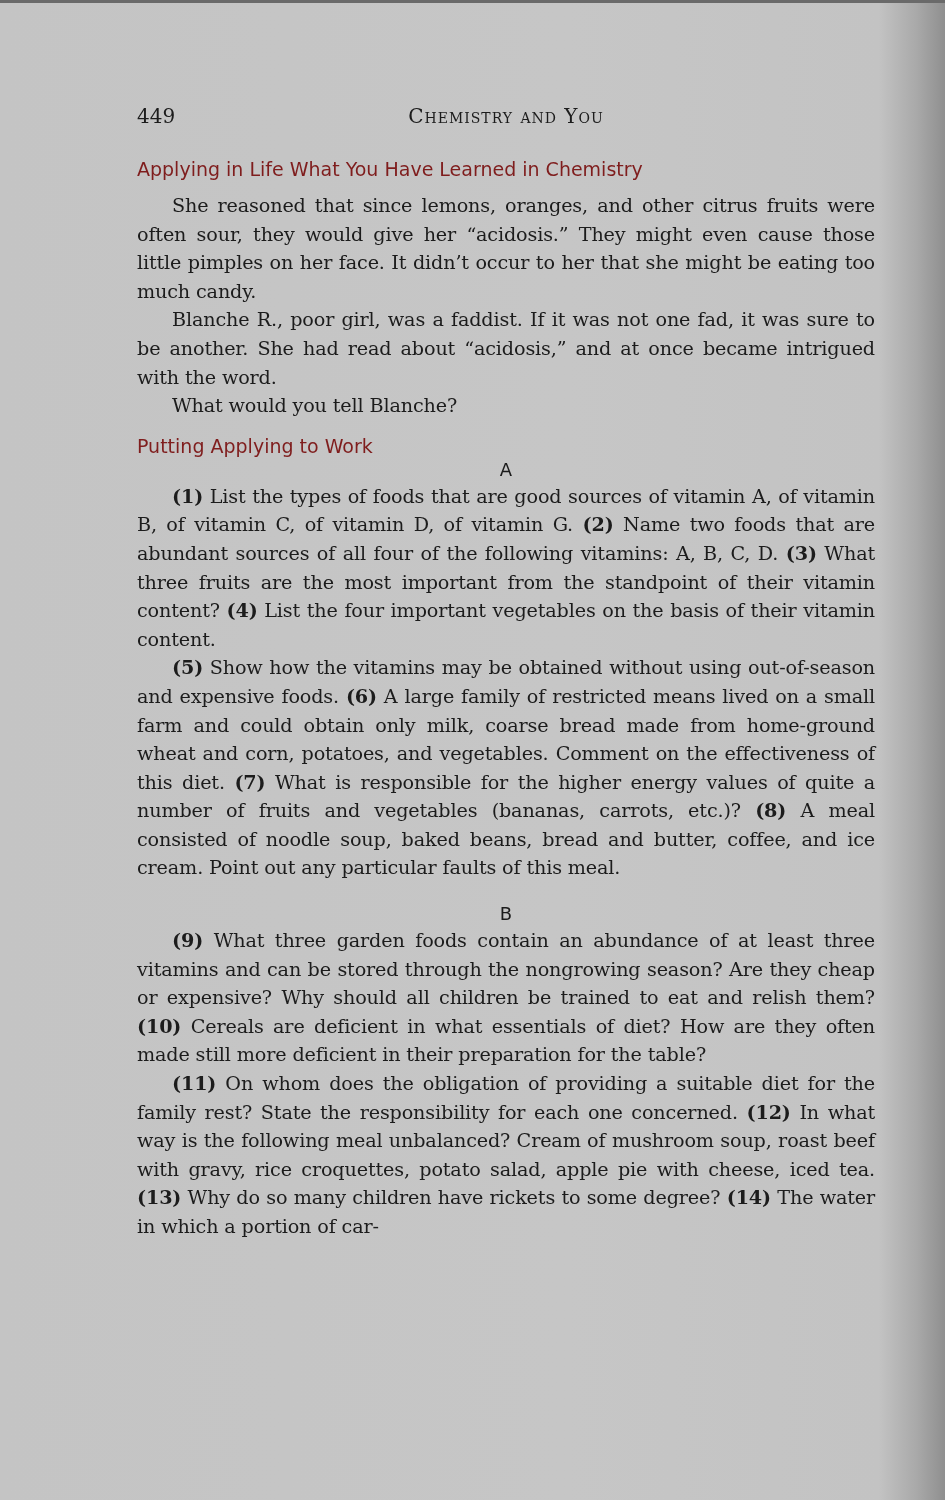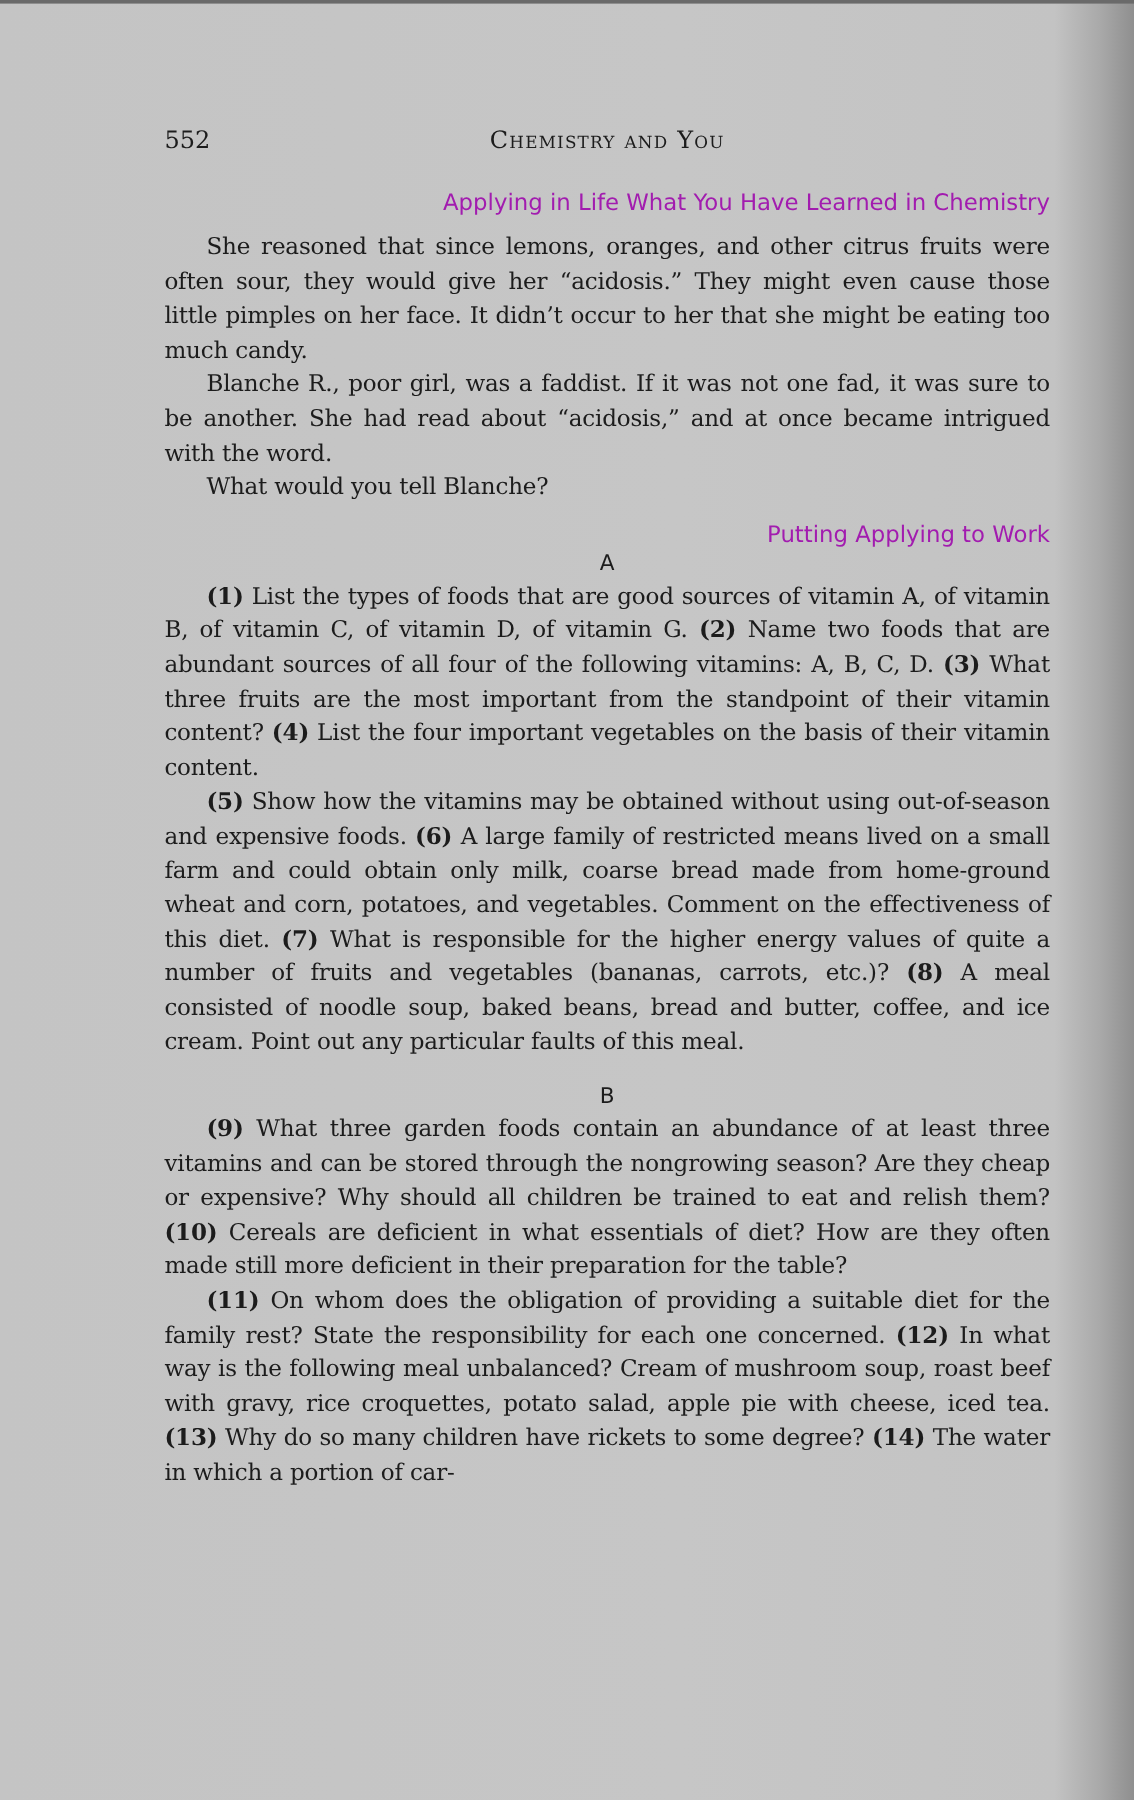--- a/index.html
+++ b/index.html
@@ -44,26 +44,26 @@
     }
     .book-title {
       position: absolute;
       left: 0; right: 0; top: 4px;
       text-align: center;
       font-variant: small-caps;
       letter-spacing: 1px;
       font-size: 20px;
     }
     .section-heading {
-      text-align: right;
+      text-align: left;
       font-family: "DejaVu Sans", "Liberation Sans", sans-serif;
       font-weight: normal;
       font-size: 19px;
       margin: 0;
-      color: #a21caf;
+      color: #7f1d1d;
     }
     .h-applying { margin-top: 22px; margin-bottom: 12px; }
     .h-putting { margin-top: 14px; margin-bottom: 0; }
     .sub-letter {
       text-align: center;
       font-family: "DejaVu Sans", "Liberation Sans", sans-serif;
       font-size: 18px;
       margin: 0;
       line-height: 26px;
     }
@@ -80,21 +80,21 @@
   </style>
 </head>
 <body>
 
 <div class="paper"></div>
 <div class="top-edge"></div>
 
 <div class="content">
 
   <div class="running-head">
-    <span class="page-number">552</span>
+    <span class="page-number">449</span>
     <span class="book-title">Chemistry and You</span>
   </div>
 
   <h2 class="section-heading h-applying">Applying in Life What You Have Learned in Chemistry</h2>
 
   <p class="para">She reasoned that since lemons, oranges, and other citrus fruits were often sour, they would give her “acidosis.” They might even cause those little pimples on her face. It didn’t occur to her that she might be eating too much candy.</p>
   <p class="para">Blanche R., poor girl, was a faddist. If it was not one fad, it was sure to be another. She had read about “acidosis,” and at once became intrigued with the word.</p>
   <p class="para">What would you tell Blanche?</p>
 
   <h2 class="section-heading h-putting">Putting Applying to Work</h2>

